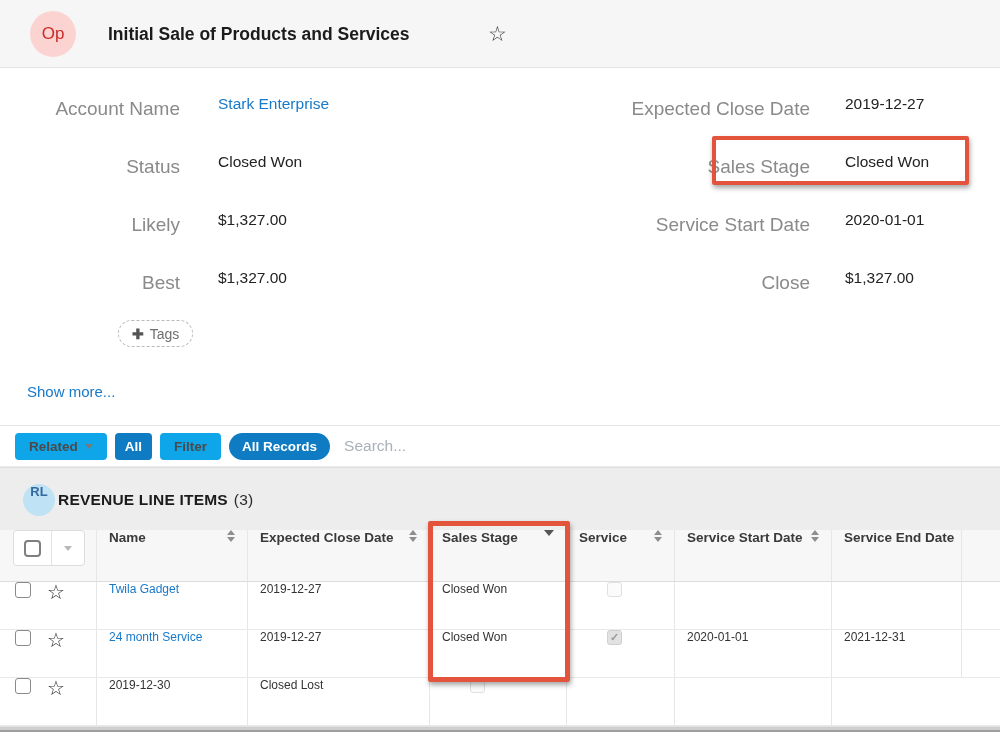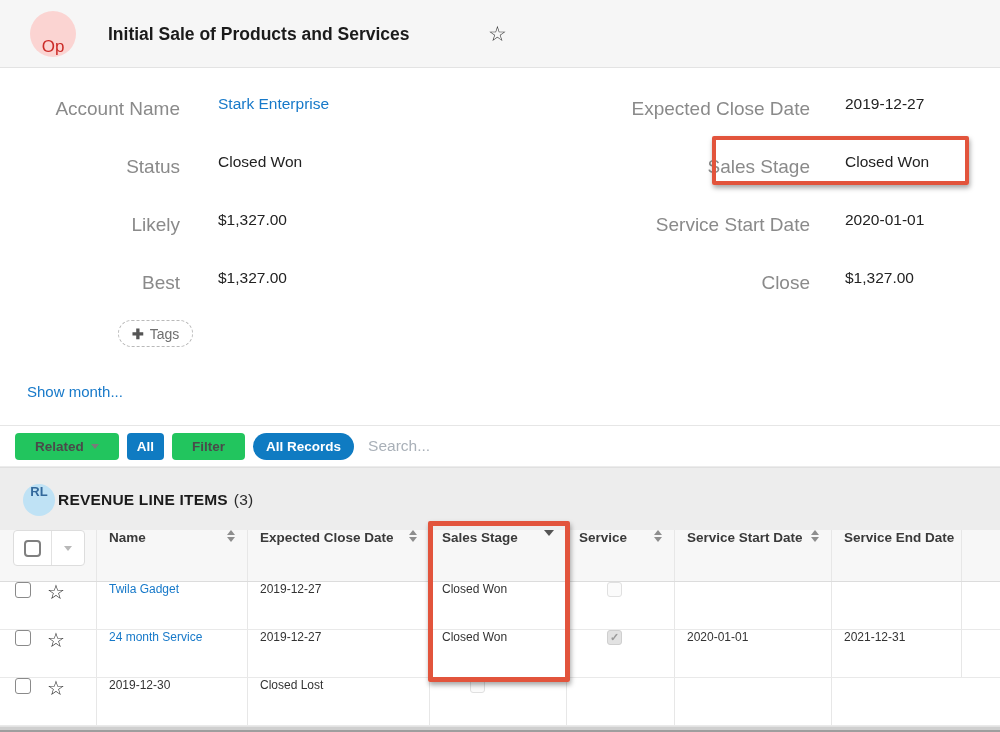--- a/index.html
+++ b/index.html
@@ -4,21 +4,21 @@
 <style>
   * { margin:0; padding:0; box-sizing:border-box; }
   html,body { width:1000px; height:732px; }
   body { font-family:"Liberation Sans", sans-serif; background:#fff; color:#222; }
   .page { position:relative; width:1000px; height:732px; overflow:hidden; background:#fff; }
 
   
   .top-header { position:absolute; left:0; top:0; width:1000px; height:68px;
     background:#f6f6f6; border-bottom:1px solid #e3e3e3; display:flex; align-items:center; }
   .avatar-op { position:absolute; left:30px; top:11px; width:46px; height:46px; border-radius:50%;
-    background:#fbd4d2; color:#cb2b27; font-size:17px; display:flex; align-items:flex-end; justify-content:center; }
+    background:#fbd4d2; color:#cb2b27; font-size:17px; display:flex; align-items:center; justify-content:center; }
   .record-title { position:absolute; left:108px; top:0; height:68px; display:flex; align-items:center;
     font-size:17.5px; font-weight:700; color:#1b1b1b; }
   .fav-star { position:absolute; left:488px; top:0; height:68px; display:flex; align-items:center;
     font-size:21px; color:#3c3c3c; cursor:pointer; }
 
   
   .fields-col { position:absolute; top:95px; width:500px; }
   .fields-col.left { left:0; }
   .fields-col.right { left:500px; }
   .field-row { display:flex; align-items:flex-start; height:58px; }
@@ -41,21 +41,21 @@
     box-shadow:1px 3px 5px rgba(0,0,0,0.35); pointer-events:none; z-index:5; }
   .annotation.detail { left:712px; top:136px; width:257px; height:49px; }
   .annotation.table { left:428px; top:521px; width:142px; height:161px; border-width:5px; }
 
   
   .related-toolbar { position:absolute; left:0; top:425px; width:1000px; height:42px;
     background:#fff; border-top:1px solid #e6e6e6; border-bottom:1px solid #ececec;
     display:flex; align-items:center; padding-left:15px; }
   .btn { height:27px; display:inline-flex; align-items:center; border:none; border-radius:4px;
     font-family:"Liberation Sans",sans-serif; font-size:13.5px; font-weight:700; cursor:pointer; }
-  .btn-gray { background:#22c55e; color:#4a4a4a; padding:0 20px; }
+  .btn-gray { background:#0ea5e9; color:#4a4a4a; padding:0 14px; }
   .btn-blue { background:#0f7bc2; color:#fff; padding:0 10px; }
   .btn-pill { border-radius:14px; padding:0 13px; }
   .btn + .btn { margin-left:8px; }
   .caret-down { display:inline-block; margin-left:7px; width:0; height:0;
     border-left:4px solid transparent; border-right:4px solid transparent; border-top:5px solid #7a7a7a; }
   .search-input { margin-left:14px; flex:1; border:none; outline:none; font-family:"Liberation Sans",sans-serif;
     font-size:15.5px; color:#444; background:transparent; }
   .search-input::placeholder { color:#a9b0b8; }
 
   
@@ -157,21 +157,21 @@
       <div class="field-value">$1,327.00</div>
     </div>
   </div>
 
   <div class="annotation detail"></div>
 
   <div class="tags-button">
     <span class="tags-plus">✚</span>
     <span>Tags</span>
   </div>
-  <div class="show-more">Show month...</div>
+  <div class="show-more">Show more...</div>
 
   <div class="related-toolbar">
     <button class="btn btn-gray">
       <span>Related</span>
       <span class="caret-down"></span>
     </button>
     <button class="btn btn-blue">All</button>
     <button class="btn btn-gray">Filter</button>
     <button class="btn btn-blue btn-pill">All Records</button>
     <input class="search-input" type="text" placeholder="Search..." style="">

